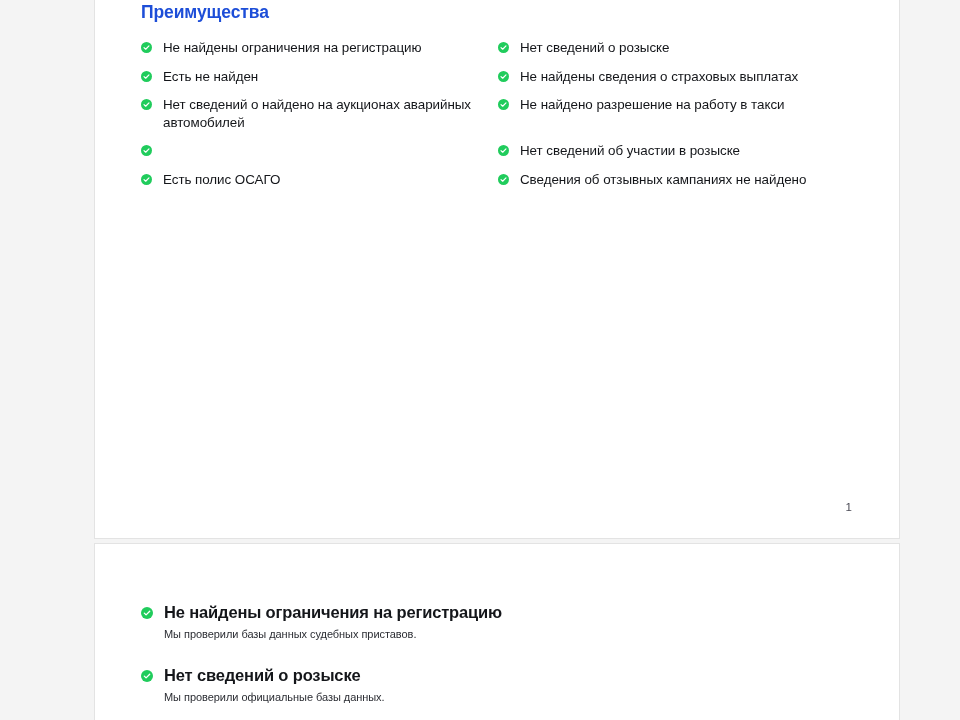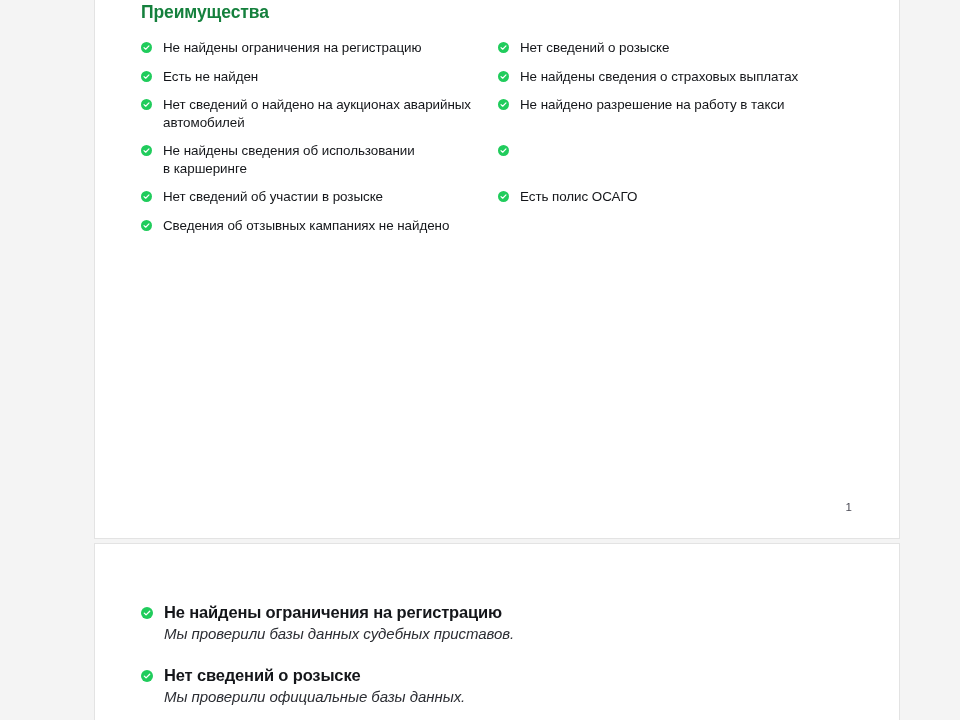--- a/index.html
+++ b/index.html
@@ -40,21 +40,21 @@
   .adv-section {
     position: absolute;
     left: 46px;
     top: 38px;
     right: 28px;
   }
 
   .adv-title {
     font-size: 17.5px;
     font-weight: bold;
-    color: #15803d;
+    color: #1d4ed8;
     letter-spacing: -0.1px;
     margin: 0 0 16px 0;
     line-height: 22px;
   }
 
   .adv-grid {
     display: grid;
     grid-template-columns: 357px 1fr;
     column-gap: 0px;
   }
@@ -119,27 +119,26 @@
   .detail-head .dtitle {
     font-size: 16.5px;
     font-weight: bold;
     color: #14161a;
     line-height: 21px;
     padding-left: 11px;
     letter-spacing: -0.15px;
   }
 
   .detail-sub {
-    font-size: 15px;
+    font-size: 11px;
     line-height: 18px;
     color: #2b2d33;
     padding-left: 23px;
     margin-top: 2px;
     letter-spacing: -0.05px;
-    font-style: italic;
   }
 </style>
 </head>
 <body>
 
 <div class="page-card" id="page-card-1">
 
   <div class="adv-section">
 
     <div class="adv-title">Преимущества</div>
@@ -180,28 +179,20 @@
           </svg>
           <div class="label">Нет сведений о найдено на аукционах аварийных
 автомобилей</div>
         </div>
         <div class="adv-cell">
           <svg viewBox="0 0 24 24" class="check-ico">
             <circle cx="12" cy="12" r="12" fill="#20cc5c"></circle>
             <path d="M6.6 12.3 L10.2 15.8 L17.4 8.4" fill="none" stroke="#ffffff" stroke-width="2.6" stroke-linecap="round" stroke-linejoin="round"></path>
           </svg>
           <div class="label">Не найдено разрешение на работу в такси</div>
-        </div>
-        <div class="adv-cell">
-          <svg viewBox="0 0 24 24" class="check-ico">
-            <circle cx="12" cy="12" r="12" fill="#20cc5c"></circle>
-            <path d="M6.6 12.3 L10.2 15.8 L17.4 8.4" fill="none" stroke="#ffffff" stroke-width="2.6" stroke-linecap="round" stroke-linejoin="round"></path>
-          </svg>
-          <div class="label">Не найдены сведения об использовании
-в каршеринге</div>
         </div>
         <div class="adv-cell">
           <svg viewBox="0 0 24 24" class="check-ico">
             <circle cx="12" cy="12" r="12" fill="#20cc5c"></circle>
             <path d="M6.6 12.3 L10.2 15.8 L17.4 8.4" fill="none" stroke="#ffffff" stroke-width="2.6" stroke-linecap="round" stroke-linejoin="round"></path>
           </svg>
         </div>
         <div class="adv-cell">
           <svg viewBox="0 0 24 24" class="check-ico">
             <circle cx="12" cy="12" r="12" fill="#20cc5c"></circle>

